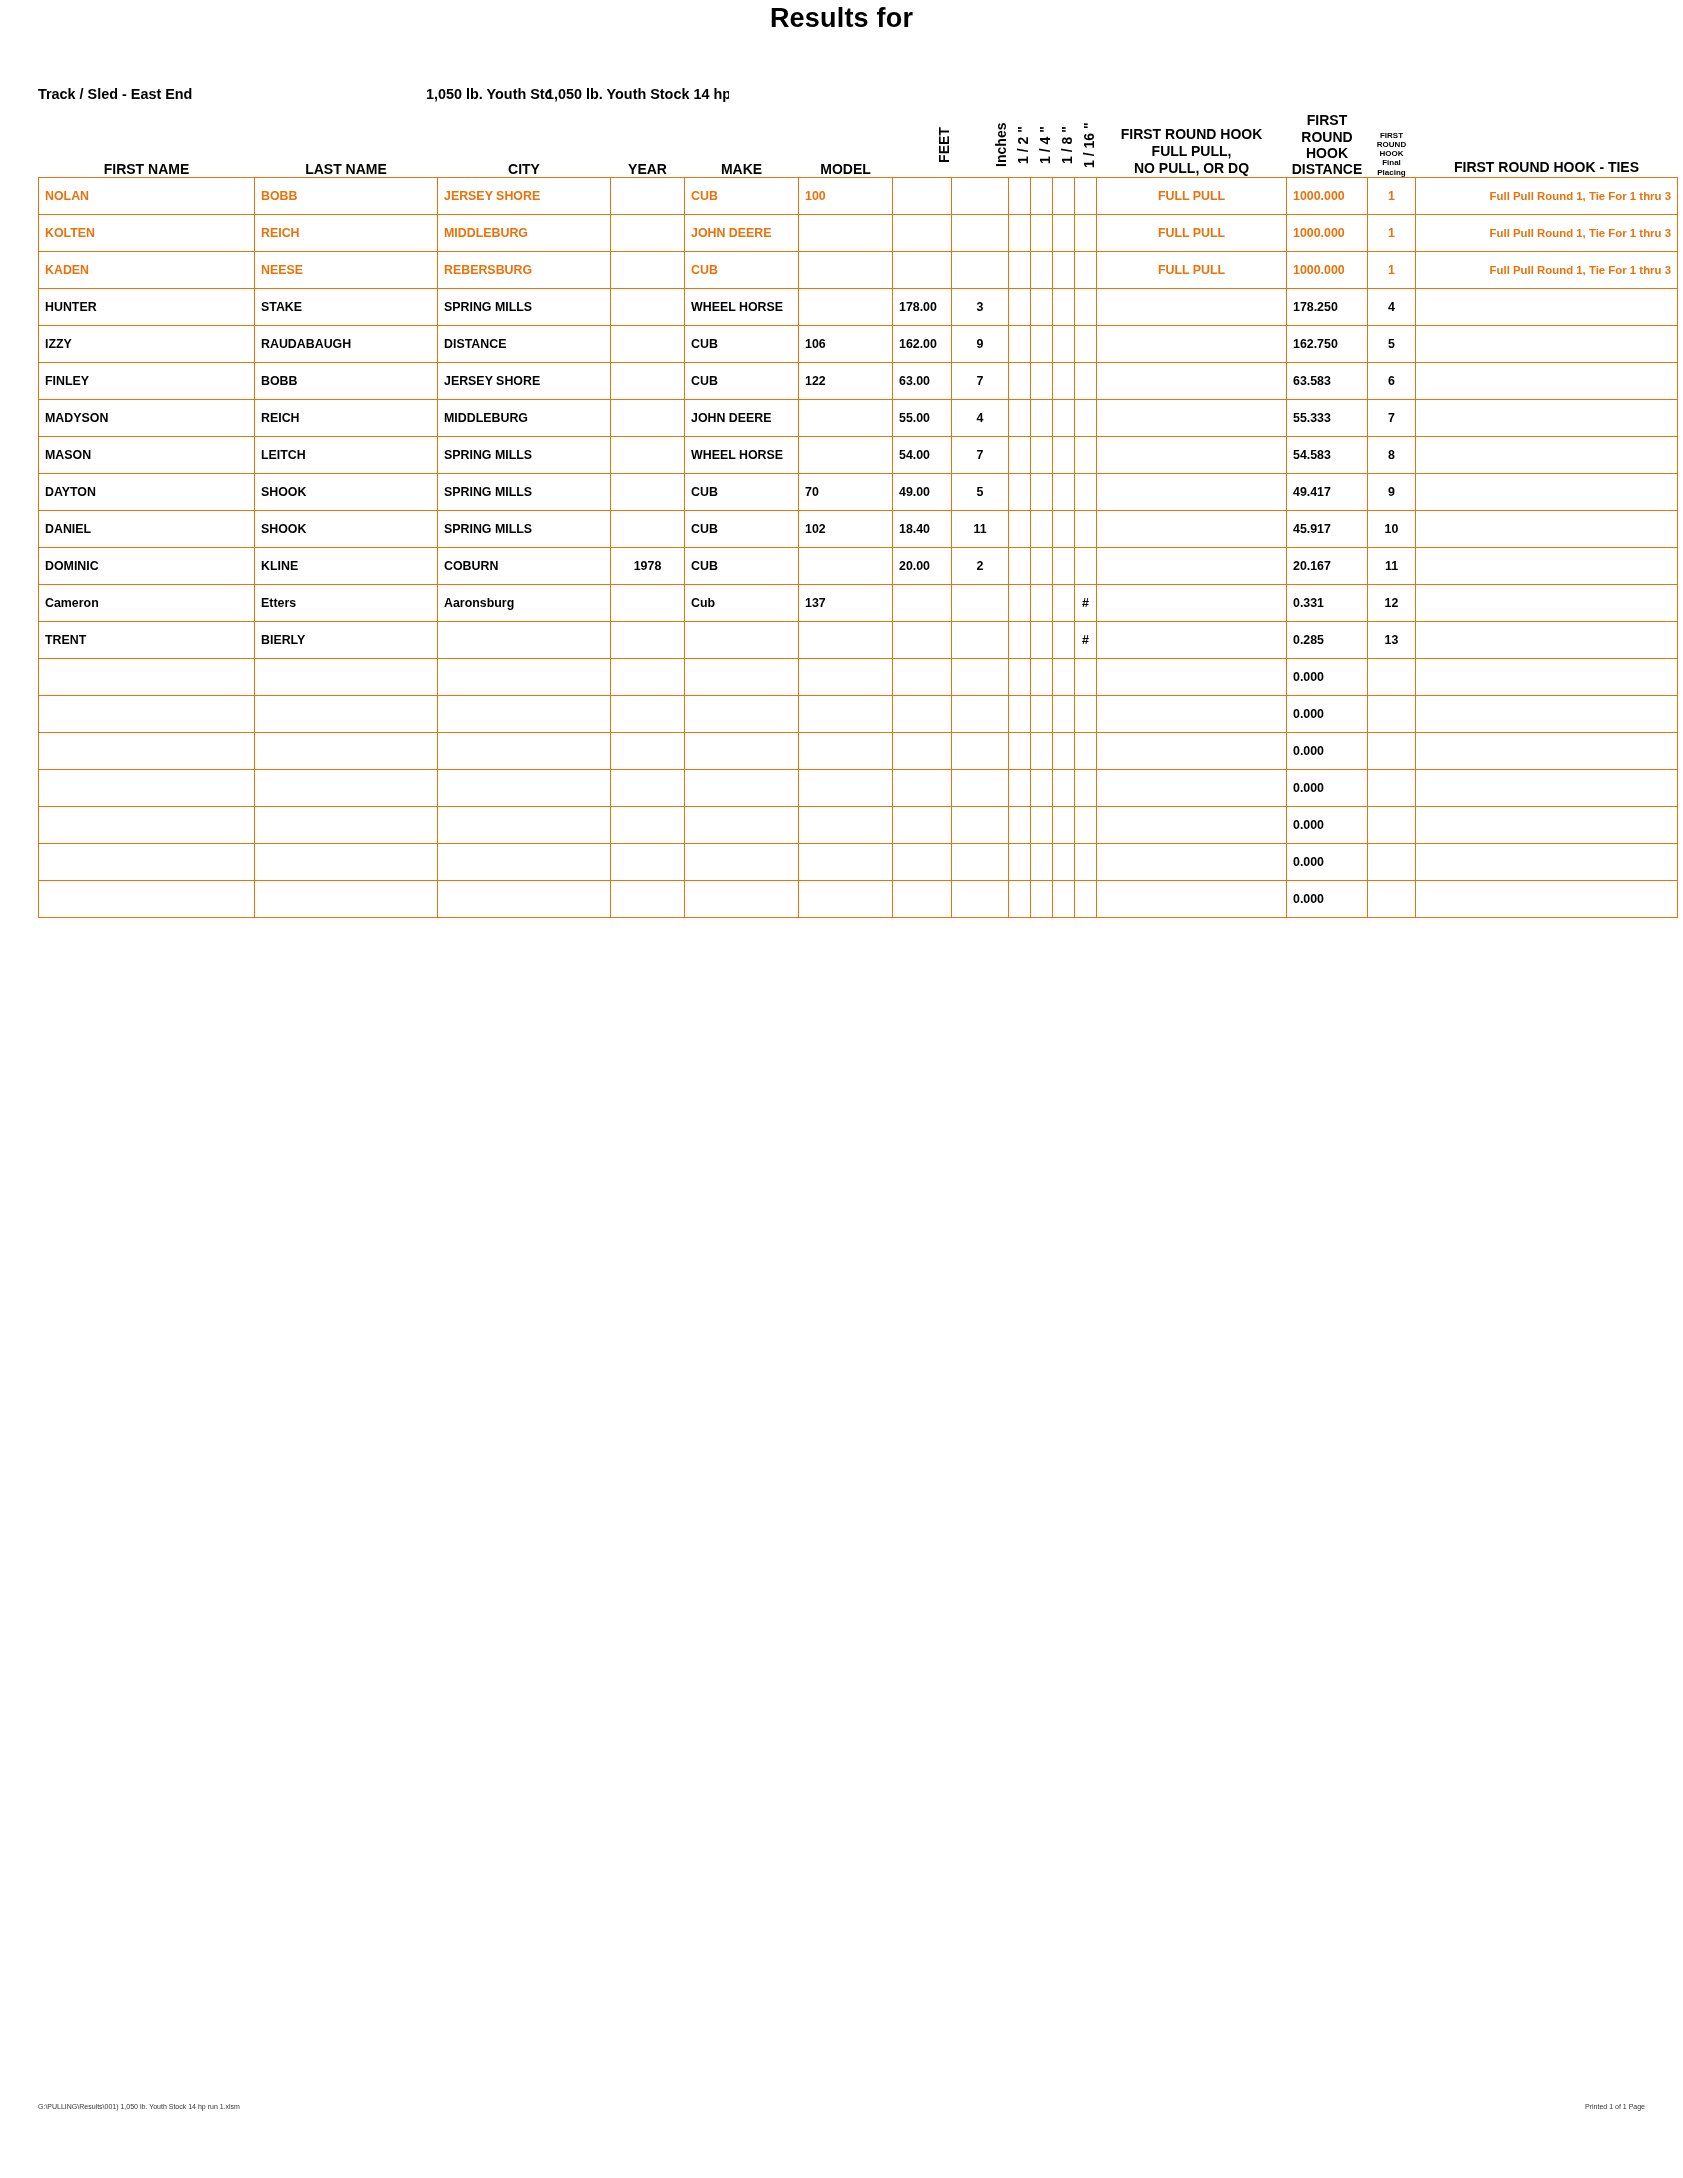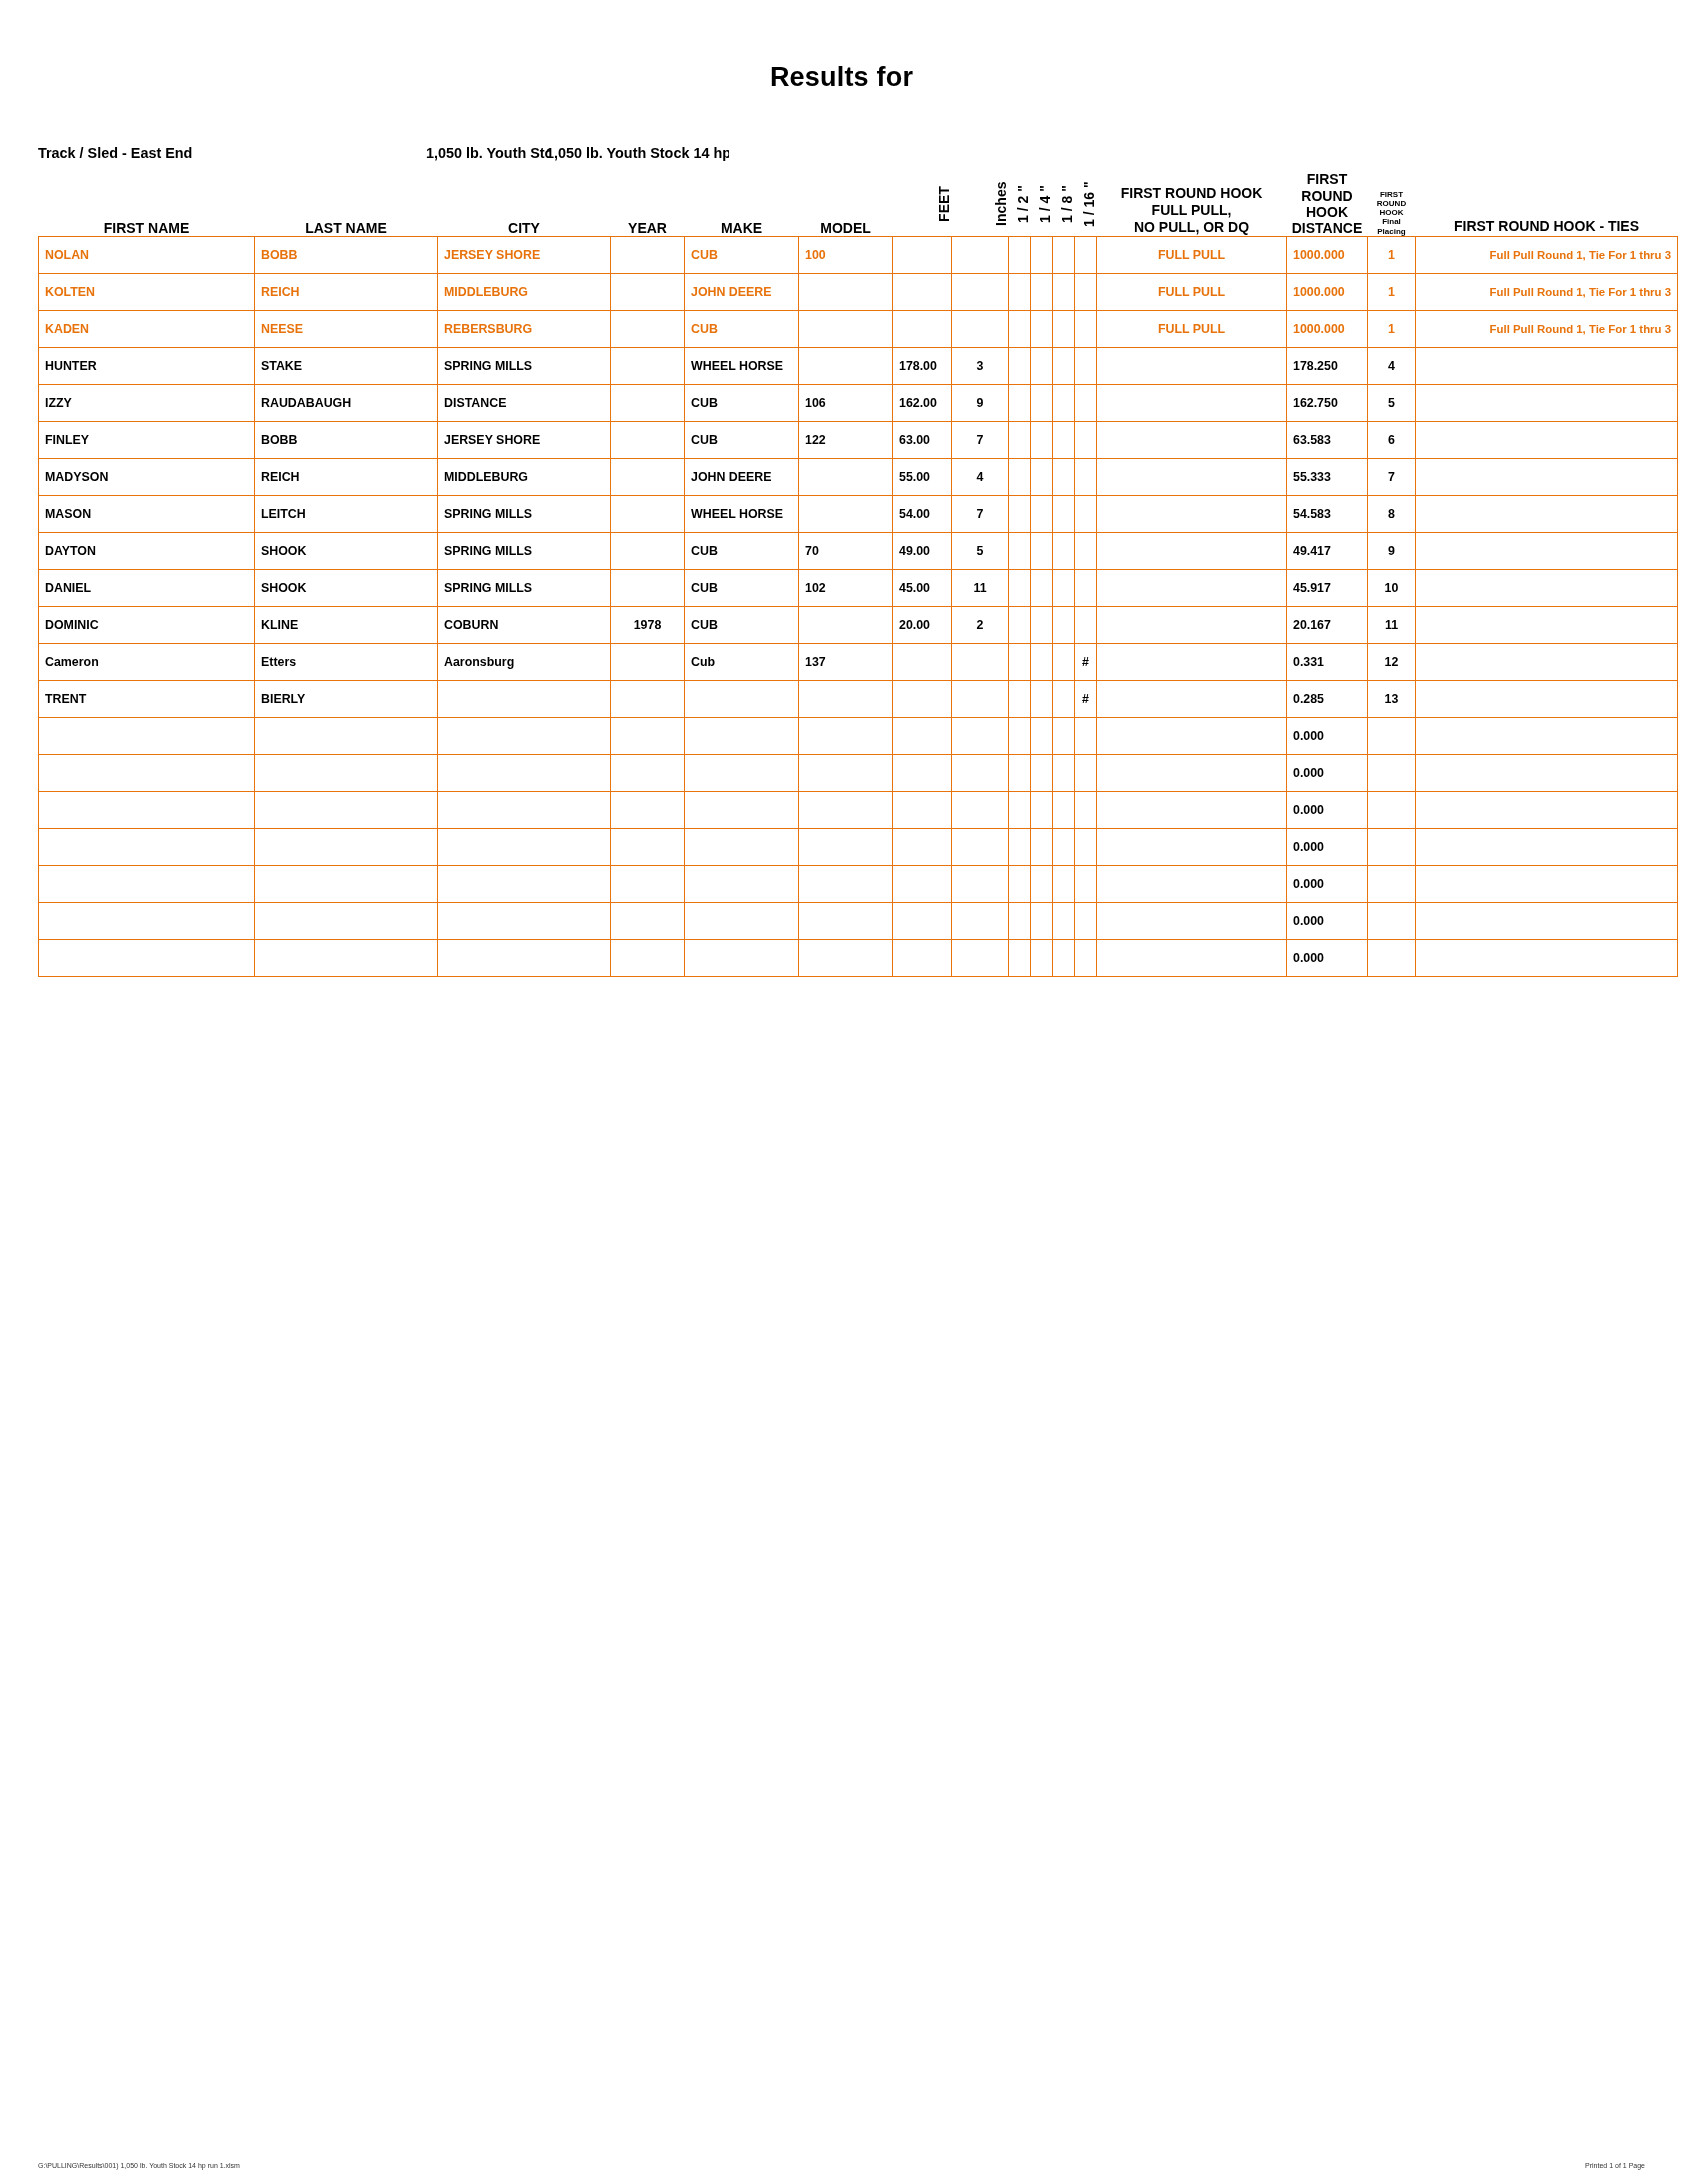--- a/index.html
+++ b/index.html
@@ -16,21 +16,20 @@
   }
   .page {
     position: relative;
     width: 1683px;
     height: 2178px;
     box-sizing: border-box;
     padding: 0;
   }
   .title-block {
     text-align: center;
-    margin-top: 59px;
   }
   .title-line1 {
     font-size: 27px;
     font-weight: bold;
     letter-spacing: 0.2px;
     line-height: 1.35;
   }
   .title-line2 {
     font-size: 27px;
     font-weight: bold;
@@ -698,21 +697,21 @@
           <td class="c">
             <span class="cell"></span>
           </td>
           <td class="l">
             <span class="cell">CUB</span>
           </td>
           <td class="l">
             <span class="cell">102</span>
           </td>
           <td class="r">
-            <span class="cell">45.00</span>
+            <span class="cell">18.40</span>
           </td>
           <td class="c">
             <span class="cell">11</span>
           </td>
           <td class="c">
             <span class="cell"></span>
           </td>
           <td class="c">
             <span class="cell"></span>
           </td>

